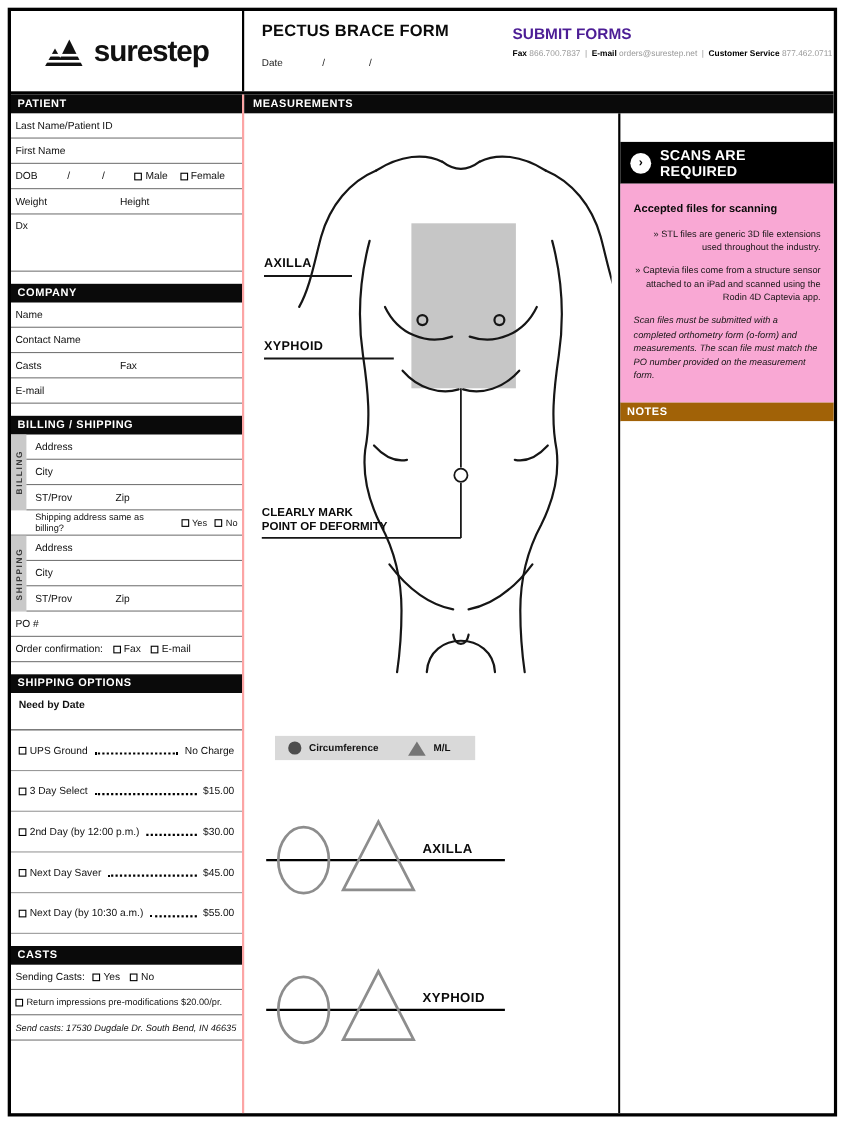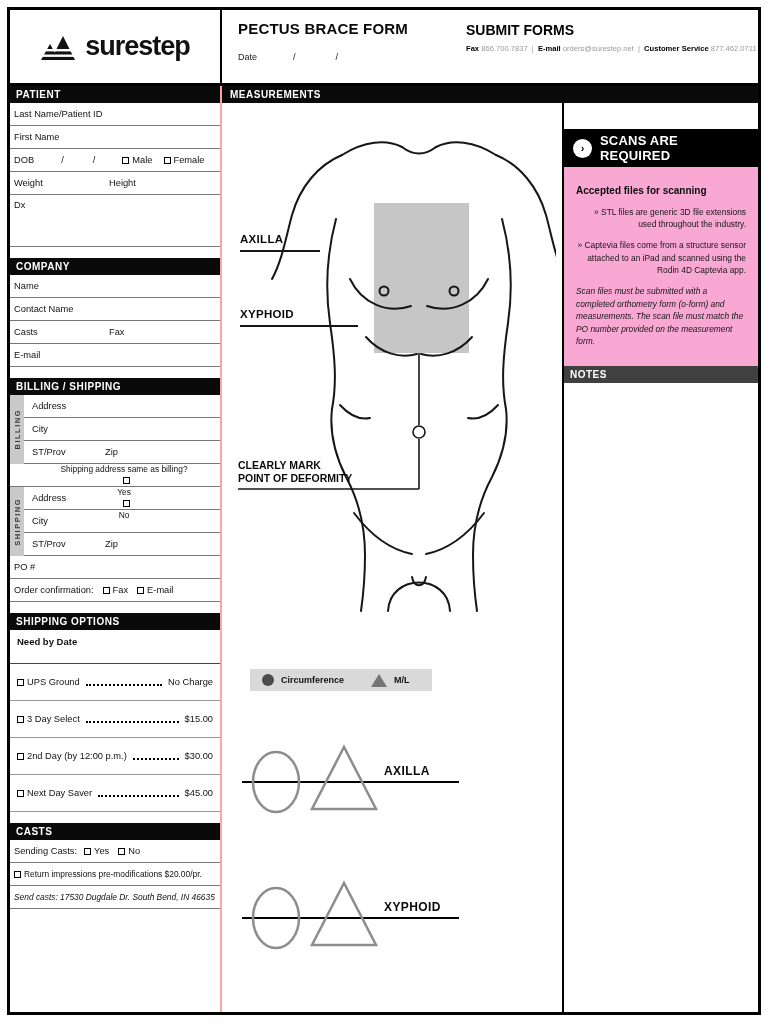--- a/index.html
+++ b/index.html
@@ -8,21 +8,21 @@
 
   
   .header { display:flex; border-bottom:3px solid #000; height:76px; flex:0 0 auto; }
   .logo-cell { width:212px; border-right:2px solid #000; display:flex; align-items:center; justify-content:center; gap:7px; }
   .logo-text { font-size:27px; font-weight:bold; letter-spacing:-1px; color:#111; }
   .title-cell { flex:1; padding:10px 0 0 16px; }
   .form-title { font-size:15px; font-weight:bold; letter-spacing:0.2px; color:#0a0a0a; }
   .date-row { margin-top:15px; font-size:9px; color:#222; display:flex; align-items:baseline; }
   .date-row .sl1 { margin-left:36px; } .date-row .sl2 { margin-left:40px; }
   .submit-cell { width:292px; padding:12px 10px 0 0; }
-  .submit-title { font-size:14px; font-weight:bold; color:#000000; }
+  .submit-title { font-size:14px; font-weight:bold; color:#4c1d95; }
   .contact-row { margin-top:6px; font-size:7.6px; color:#999; white-space:nowrap; }
   .contact-row b { color:#000; }
   .contact-row .sep { margin:0 2px; color:#999; }
 
   
   .body { flex:1; display:flex; min-height:0; }
   .left-col { width:212px; border-right:2px solid #fca5a5; font-size:9.3px; color:#111; }
   .sec-h { background:#0a0a0a; color:#fff; font-weight:bold; font-size:10px; padding:3px 6px; letter-spacing:0.5px; }
   .gap { height:11px; }
   .frow { height:23px; border-bottom:1px solid #777; display:flex; align-items:center; padding:0 4px; gap:3px; }
@@ -30,21 +30,21 @@
   .frow .w70 { display:inline-block; width:70px; }
   .frow .w92 { display:inline-block; width:92px; }
   .ml4{margin-left:4px;} .ml6{margin-left:6px;} .ml8{margin-left:8px;} .ml24{margin-left:24px;} .ml26{margin-left:26px;}
   .cb { display:inline-block; width:7px; height:7px; border:1px solid #000; flex:0 0 auto; background:#fff; }
   .small { font-size:8.4px; }
   .vgroup { display:flex;border-radius:30px; }
   .vtab { width:14px; background:#c9c9c9; display:flex; align-items:center; justify-content:center; }
   .vtab span { writing-mode:vertical-rl; transform:rotate(180deg); font-size:7.5px; font-weight:bold; letter-spacing:1.5px; color:#3a3a3a; }
   .vrows { flex:1; }
   .vrows .frow { padding-left:8px; }
-  .same-row { padding-left:22px;flex-direction:column; }
+  .same-row { padding-left:22px; }
   .need { height:34px; border-bottom:1px solid #444; font-weight:bold; font-size:9.5px; padding:6px 7px 0; }
   .opt { height:37px; border-bottom:1px solid #999; display:flex; align-items:center; padding:0 7px; font-size:9.3px; gap:3px; }
   .opt .leader { flex:1; border-bottom:2px dotted #000; margin:0 3px; transform:translateY(3px); }
   .italic { font-style:italic; }
 
   
   .body-right { flex:1; display:flex; flex-direction:column; min-width:0; }
   .measure-bar { background:#0a0a0a; color:#fff; font-weight:bold; font-size:10px; padding:3px 8px; letter-spacing:0.5px; flex:0 0 auto; }
   .mr-row { flex:1; display:flex; min-height:0; }
   .mid-col { flex:1; overflow:hidden; }
@@ -67,21 +67,21 @@
   
   .right-col { width:196px; border-left:2px solid #000; display:flex; flex-direction:column; }
   .rc-top { height:26px; flex:0 0 auto; }
   .scans-box { background:#000; color:#fff; height:38px; display:flex; align-items:center; padding:0 9px; gap:8px; flex:0 0 auto; }
   .scans-icon { width:19px; height:19px; border-radius:50%; background:#fff; color:#000; font-size:11px; font-weight:bold; display:flex; align-items:center; justify-content:center; flex:0 0 auto; }
   .scans-title { font-size:13px; font-weight:bold; letter-spacing:0.2px; }
   .gray-panel { background:#f9a8d4; padding:18px 12px 18px; flex:0 0 auto; }
   .accepted { font-size:10px; font-weight:bold; margin-bottom:10px; color:#0a0a0a; }
   .bullet { font-size:8.4px; line-height:1.45; margin-bottom:9px; color:#151515;text-align:right; }
   .scan-note { font-size:8.4px; line-height:1.5; font-style:italic; color:#151515; }
-  .notes-bar { background:#404040; color:#fff; font-weight:bold; font-size:10px; padding:3px 6px; letter-spacing:0.5px; flex:0 0 auto; }
+  .notes-bar { background:#a16207; color:#fff; font-weight:bold; font-size:10px; padding:3px 6px; letter-spacing:0.5px; flex:0 0 auto; }
   .notes-space { flex:1; background:#fff; }
 </style>
 </head>
 <body>
 
 <div class="page">
 
   <div class="header">
     <div class="logo-cell">
       <svg width="38" height="28" viewBox="0 0 38 28">
@@ -237,20 +237,26 @@
         <span class="cb"></span>
         <span>2nd Day (by 12:00 p.m.)</span>
         <span class="leader"></span>
         <span>$30.00</span>
       </div>
       <div class="opt">
         <span class="cb"></span>
         <span>Next Day Saver</span>
         <span class="leader"></span>
         <span>$45.00</span>
+      </div>
+      <div class="opt">
+        <span class="cb"></span>
+        <span>Next Day (by 10:30 a.m.)</span>
+        <span class="leader"></span>
+        <span>$55.00</span>
       </div>
 
       <div class="gap"></div>
 
       <div class="sec-h">CASTS</div>
       <div class="frow">
         <span>Sending Casts:</span>
         <span class="cb ml4"></span>
         <span>Yes</span>
         <span class="cb ml6"></span>

